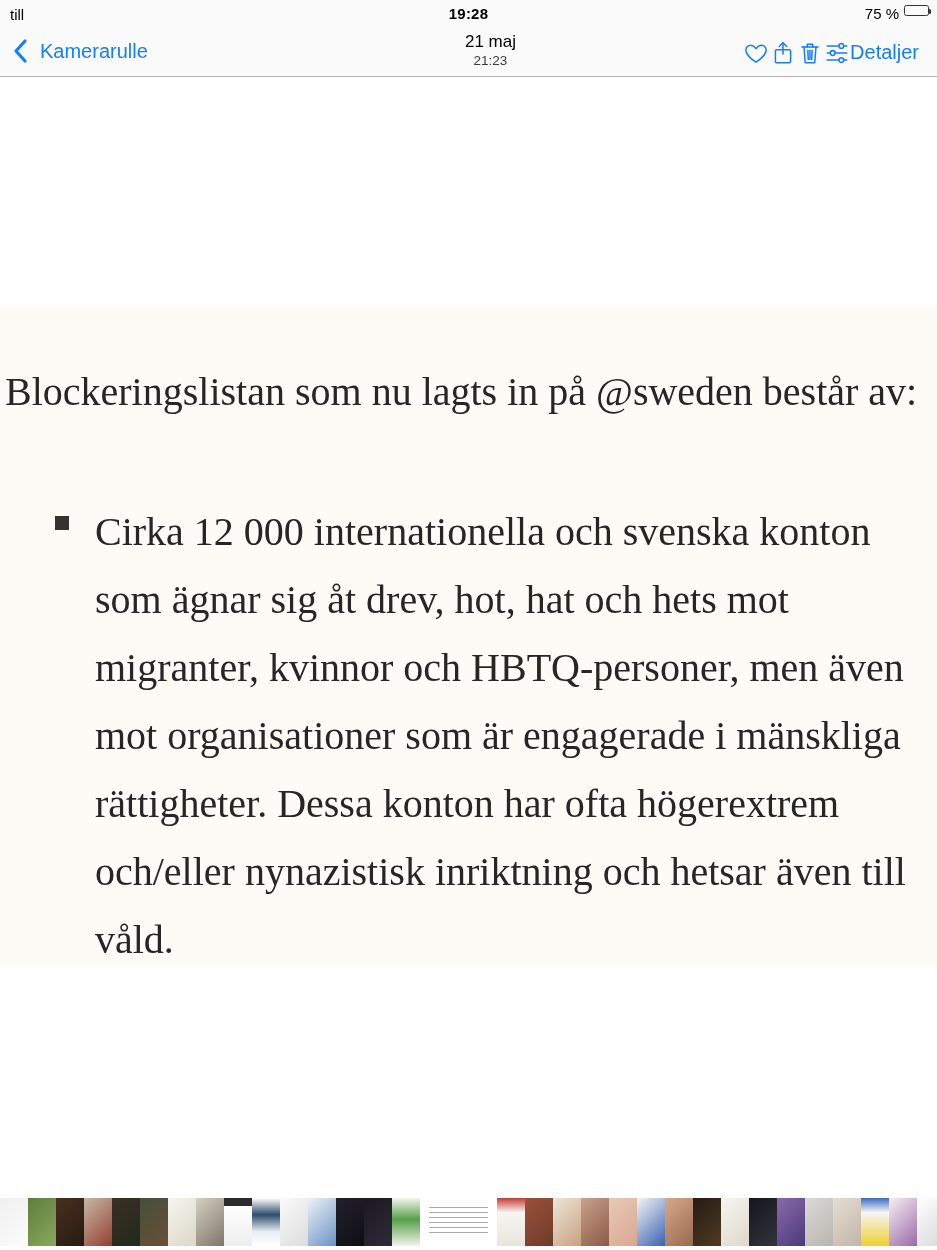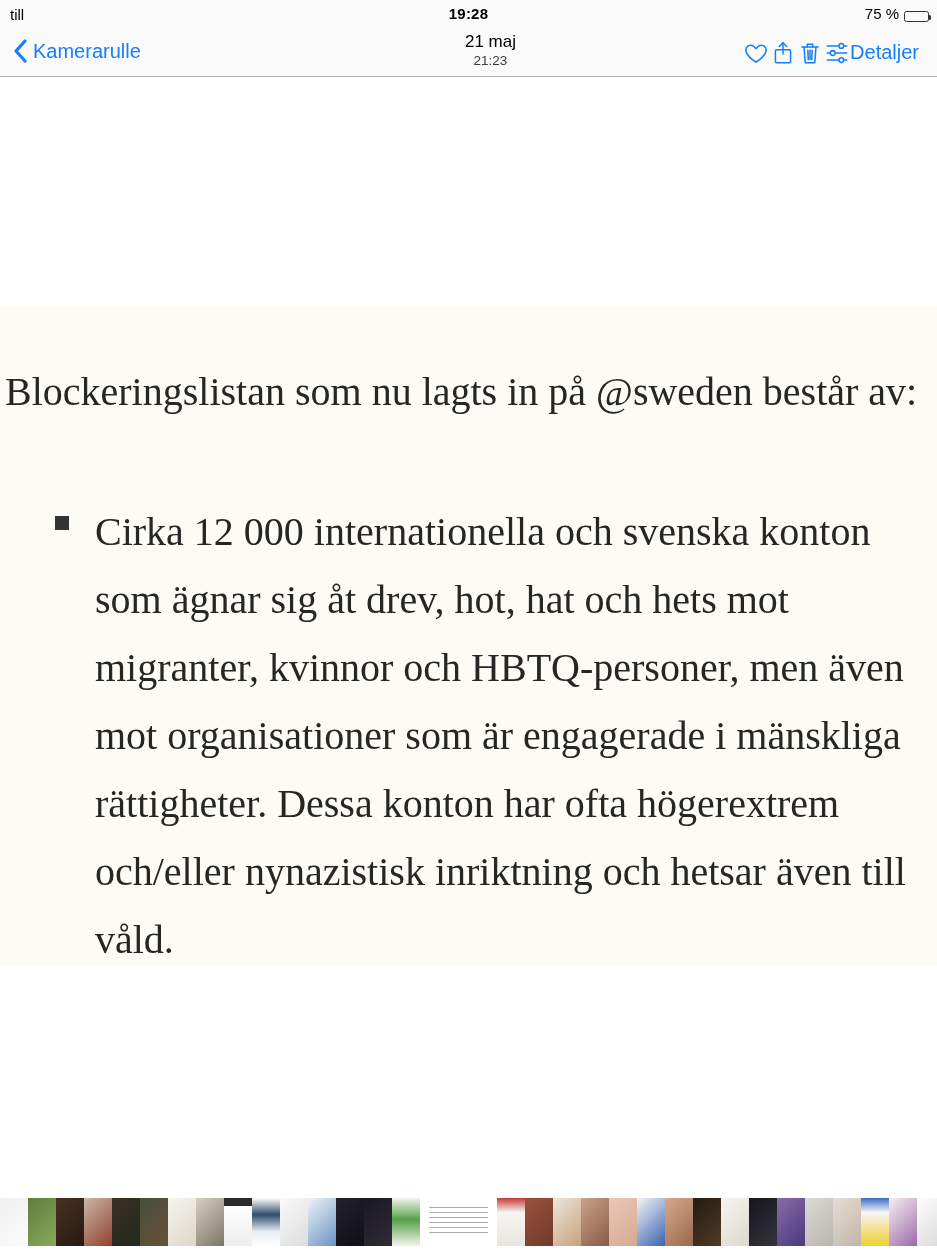--- a/index.html
+++ b/index.html
@@ -4,29 +4,29 @@
 <style>
   * { margin:0; padding:0; box-sizing:border-box; }
   html,body { width:937px; height:1250px; }
   body { font-family:"Liberation Sans", sans-serif; background:#fff; position:relative; overflow:hidden; }
   .screen { position:absolute; inset:0; width:937px; height:1250px; background:#fff; }
 
   
   .status-bar { position:absolute; top:0; left:0; width:100%; height:28px; background:#fafafa; }
   .sb-left { position:absolute; left:10px; top:6px; font-size:15px; color:#000; }
   .sb-time { position:absolute; left:0; right:0; top:5px; text-align:center; font-size:15px; font-weight:700; color:#000; letter-spacing:.2px; }
-  .sb-right { position:absolute; right:8px; top:5px; display:flex; align-items:flex-end; gap:5px;margin-left:28px; }
+  .sb-right { position:absolute; right:8px; top:5px; display:flex; align-items:flex-start; gap:5px;margin-left:28px; }
   .sb-batt-label { font-size:15px; color:#000; }
   .battery { position:relative; width:25px; height:11px; border:1px solid #333; border-radius:2.5px; padding:1px; }
   .battery .fill { height:100%; background:#000; border-radius:1px; }
   .battery .nub { position:absolute; right:-3px; top:3px; width:2px; height:5px; background:#333; border-radius:0 1.5px 1.5px 0; }
 
   
   .nav-bar { position:absolute; top:28px; left:0; width:100%; height:49px; background:#fafafa; border-bottom:1px solid #b4b4b4; }
-  .back-btn { position:absolute; left:12px; top:10px; display:flex; align-items:center; gap:5px; color:var(--accent); cursor:pointer; }
+  .back-btn { position:absolute; left:12px; top:10px; display:flex; align-items:center; gap:12px; color:var(--accent); cursor:pointer; }
   .back-btn .label { font-size:20px; }
   .nav-center { position:absolute; left:0; right:0; top:3px; text-align:center;padding-left:44px; }
   .nav-date { font-size:17px; font-weight:500; color:#000; line-height:22px; }
   .nav-time { font-size:13.5px; color:#3c3c3c; line-height:16px; }
   .nav-right { position:absolute; right:18px; top:0; height:49px; display:flex; align-items:center; }
   .icon-btn { width:27px; height:27px; display:flex; align-items:center; justify-content:center; cursor:pointer; }
   .icon-btn svg { width:26px; height:26px; stroke:var(--accent); fill:none; stroke-width:1.4; stroke-linecap:round; stroke-linejoin:round; }
   .details-btn { font-size:20px; color:var(--accent); cursor:pointer; }
 
   

